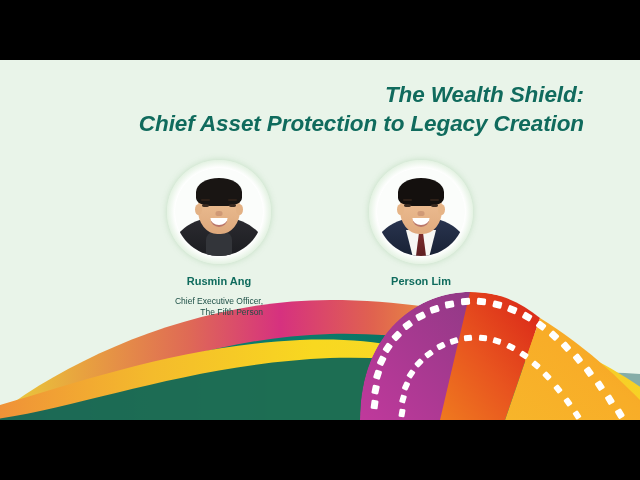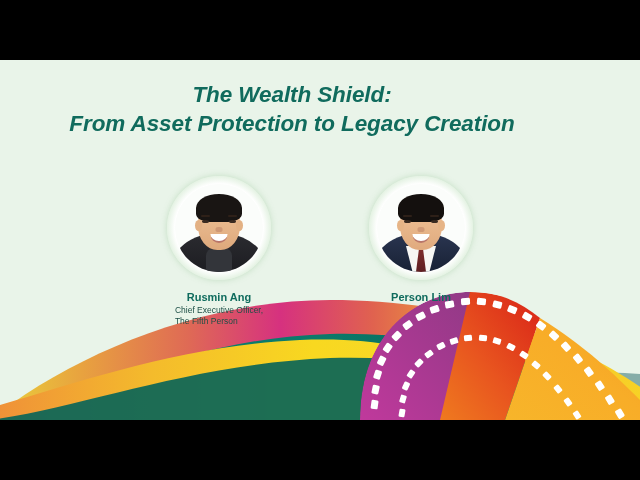--- a/index.html
+++ b/index.html
@@ -44,39 +44,39 @@
     background: #e9f4e9;
     overflow: hidden;
   }
 
   
   #title-block {
     position: absolute;
     top: 20px;
     left: 0;
     width: 584px;
-    text-align: center;
+    text-align: right;
     z-index: 20;
   }
   .title-line {
     display: block;
     color: #106b5d;
     font-family: "Liberation Sans", sans-serif;
     font-weight: bold;
     font-style: italic;
     font-size: 22.5px;
     letter-spacing: -0.1px;
     line-height: 29px;
     white-space: nowrap;
   }
 
   
   #speakers {
     position: absolute;
-    top: 116px;
+    top: 100px;
     left: 0;
     width: 640px;
     display: flex;
     justify-content: center;
     gap: 52px;
     z-index: 20;
   }
   .speaker {
     width: 150px;
     display: flex;
@@ -239,25 +239,25 @@
 
   .sp-name {
     margin-top: 10px;
     color: #0f6b5d;
     font-size: 11px;
     font-weight: bold;
     line-height: 14px;
     text-align: center;
   }
   .sp-role {
-    margin-top: 1px;
+    margin-top: 8px;
     color: #1d4f46;
     font-size: 8.5px;
     line-height: 11px;
-    text-align: left;
+    text-align: right;
     white-space: pre-line;
   }
 
   
   #bottom-art {
     position: absolute;
     left: 0;
     bottom: 0;
     width: 640px;
     height: 130px;
@@ -269,21 +269,21 @@
 <body>
 
 <div id="stage">
 
   <div class="letterbox top"></div>
 
   <div id="slide">
 
     <div id="title-block">
       <span class="title-line">The Wealth Shield:</span>
-      <span class="title-line">From Asset Protection to Legacy Creation</span>
+      <span class="title-line">Chief Asset Protection to Legacy Creation</span>
     </div>
 
     <div id="speakers">
 
       <div class="speaker s1">
         <div class="avatar-ring">
           <div class="avatar">
             <div class="av-shoulders"></div>
             <div class="av-inner"></div>
             <div class="av-neck"></div>

